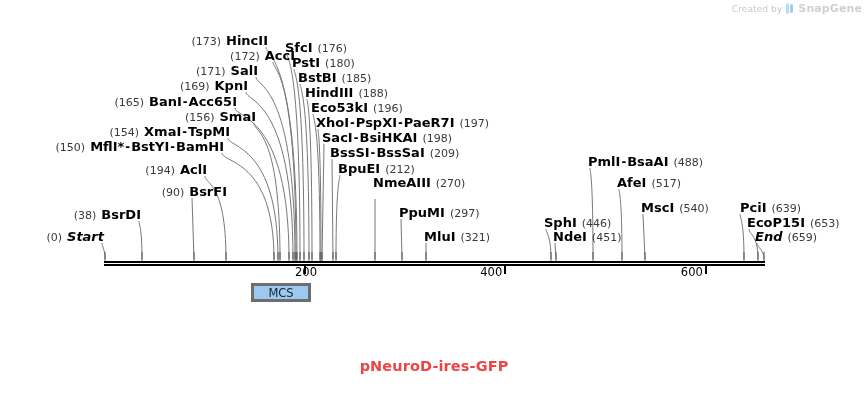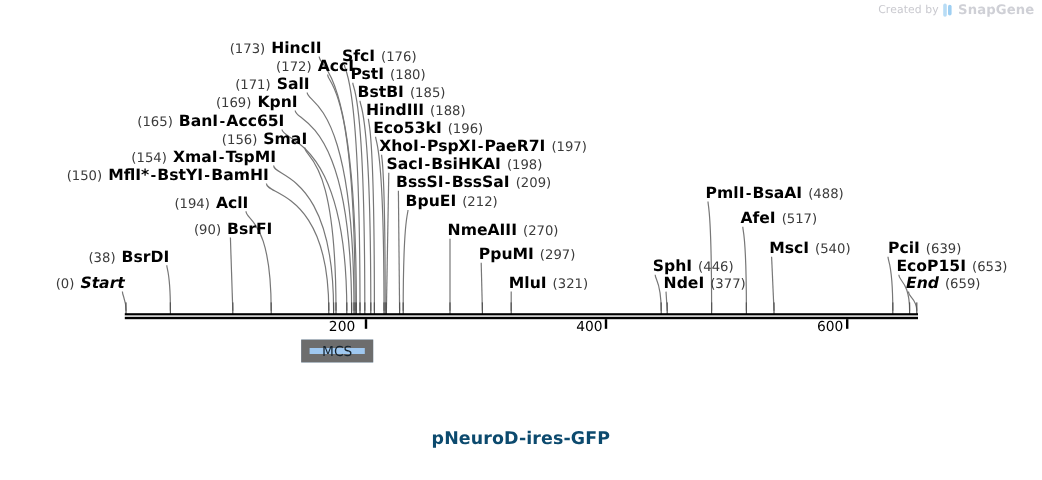--- a/index.html
+++ b/index.html
@@ -140,21 +140,21 @@
   }
 
   
   #mcs-box {
     position: absolute;
     left: 251px;
     top: 283px;
     width: 59px;
     height: 19px;
     background: #9fc8f0;
-    border: 7px solid #701a75;
+    border: 3px solid #701a75;
     box-sizing: border-box;
     display: flex;
     align-items: center;
     justify-content: center;
   }
   #mcs-box .mcs-label {
     font-size: 11.5px;
     color: #15232e;
   }
 
@@ -162,21 +162,21 @@
   #title-block {
     position: absolute;
     left: 0;
     top: 358px;
     width: 868px;
     text-align: center;
   }
   #plasmid-name {
     font-size: 14.5px;
     font-weight: bold;
-    color: #0c4a6e;
+    color: #ef4444;
     letter-spacing: 0.1px;
   }
   #plasmid-size {
     margin-top: 2px;
     font-size: 11.5px;
     color: #2b2b2b;
   }
 </style>
 </head>
 <body>
@@ -274,42 +274,42 @@
       <div class="label-row" style="top: 116px; left: 316px;"><span class="enz">XhoI</span><span class="sep">-</span><span class="enz">PspXI</span><span class="sep">-</span><span class="enz">PaeR7I</span><span class="pos sp-before">(197)</span></div>
       <div class="label-row anchor-right" style="top: 125px; left: 0px; width: 230px;"><span class="pos sp-after">(154)</span><span class="enz">XmaI</span><span class="sep">-</span><span class="enz">TspMI</span></div>
       <div class="label-row" style="top: 131px; left: 322px;"><span class="enz">SacI</span><span class="sep">-</span><span class="enz">BsiHKAI</span><span class="pos sp-before">(198)</span></div>
       <div class="label-row anchor-right" style="top: 140px; left: 0px; width: 224px;"><span class="pos sp-after">(150)</span><span class="enz">MflI*</span><span class="sep">-</span><span class="enz">BstYI</span><span class="sep">-</span><span class="enz">BamHI</span></div>
       <div class="label-row" style="top: 146px; left: 330px;"><span class="enz">BssSI</span><span class="sep">-</span><span class="enz">BssSaI</span><span class="pos sp-before">(209)</span></div>
       <div class="label-row" style="top: 162px; left: 338px;"><span class="enz">BpuEI</span><span class="pos sp-before">(212)</span></div>
       <div class="label-row anchor-right" style="top: 163px; left: 0px; width: 207px;"><span class="pos sp-after">(194)</span><span class="enz">AclI</span></div>
       <div class="label-row" style="top: 155px; left: 588px;"><span class="enz">PmlI</span><span class="sep">-</span><span class="enz">BsaAI</span><span class="pos sp-before">(488)</span></div>
       <div class="label-row" style="top: 176px; left: 617px;"><span class="enz">AfeI</span><span class="pos sp-before">(517)</span></div>
       <div class="label-row anchor-right" style="top: 185px; left: 0px; width: 194px; margin-left: 33px;"><span class="pos sp-after">(90)</span><span class="enz">BsrFI</span></div>
-      <div class="label-row" style="top: 186px; left: 373px; text-align: center;"><span class="enz">NmeAIII</span><span class="pos sp-before">(270)</span></div>
+      <div class="label-row" style="top: 176px; left: 373px; text-align: center;"><span class="enz">NmeAIII</span><span class="pos sp-before">(270)</span></div>
       <div class="label-row" style="top: 201px; left: 641px;"><span class="enz">MscI</span><span class="pos sp-before">(540)</span></div>
       <div class="label-row" style="top: 201px; left: 740px;"><span class="enz">PciI</span><span class="pos sp-before">(639)</span></div>
       <div class="label-row" style="top: 206px; left: 399px;"><span class="enz">PpuMI</span><span class="pos sp-before">(297)</span></div>
       <div class="label-row anchor-right" style="top: 208px; left: 0px; width: 141px;"><span class="pos sp-after">(38)</span><span class="enz">BsrDI</span></div>
       <div class="label-row" style="top: 216px; left: 544px;"><span class="enz">SphI</span><span class="pos sp-before">(446)</span></div>
       <div class="label-row" style="top: 216px; left: 747px;"><span class="enz">EcoP15I</span><span class="pos sp-before">(653)</span></div>
       <div class="label-row" style="top: 230px; left: 424px;"><span class="enz">MluI</span><span class="pos sp-before">(321)</span></div>
-      <div class="label-row" style="top: 230px; left: 553px;"><span class="enz">NdeI</span><span class="pos sp-before">(377)</span></div>
+      <div class="label-row" style="top: 230px; left: 553px;"><span class="enz">NdeI</span><span class="pos sp-before">(451)</span></div>
       <div class="label-row" style="top: 230px; left: 755px;"><span class="enz italic">End</span><span class="pos sp-before">(659)</span></div>
       <div class="label-row anchor-right" style="top: 230px; left: 0px; width: 104px;"><span class="pos sp-after">(0)</span><span class="enz italic">Start</span></div>
     </div>
 
   <div id="backbone">
     <div class="bar-top"></div>
     <div class="bar-gap"></div>
     <div class="bar-bot"></div>
   </div>
 
   <div id="ruler">
       <div class="ruler-tick" style="left: 303.607px;"></div>
-      <div class="ruler-label" style="left: 297px;">200</div>
+      <div class="ruler-label" style="left: 318px;">200</div>
       <div class="ruler-tick" style="left: 504.214px;"></div>
       <div class="ruler-label" style="left: 503.214px;">400</div>
       <div class="ruler-tick" style="left: 704.821px;"></div>
       <div class="ruler-label" style="left: 703.821px;">600</div>
     </div>
 
   <div id="mcs-box" style="left: 251.446px; width: 59.1791px; background: rgb(159, 200, 240); border-color: rgb(109, 109, 109);">
     <span class="mcs-label">MCS</span>
   </div>
 

